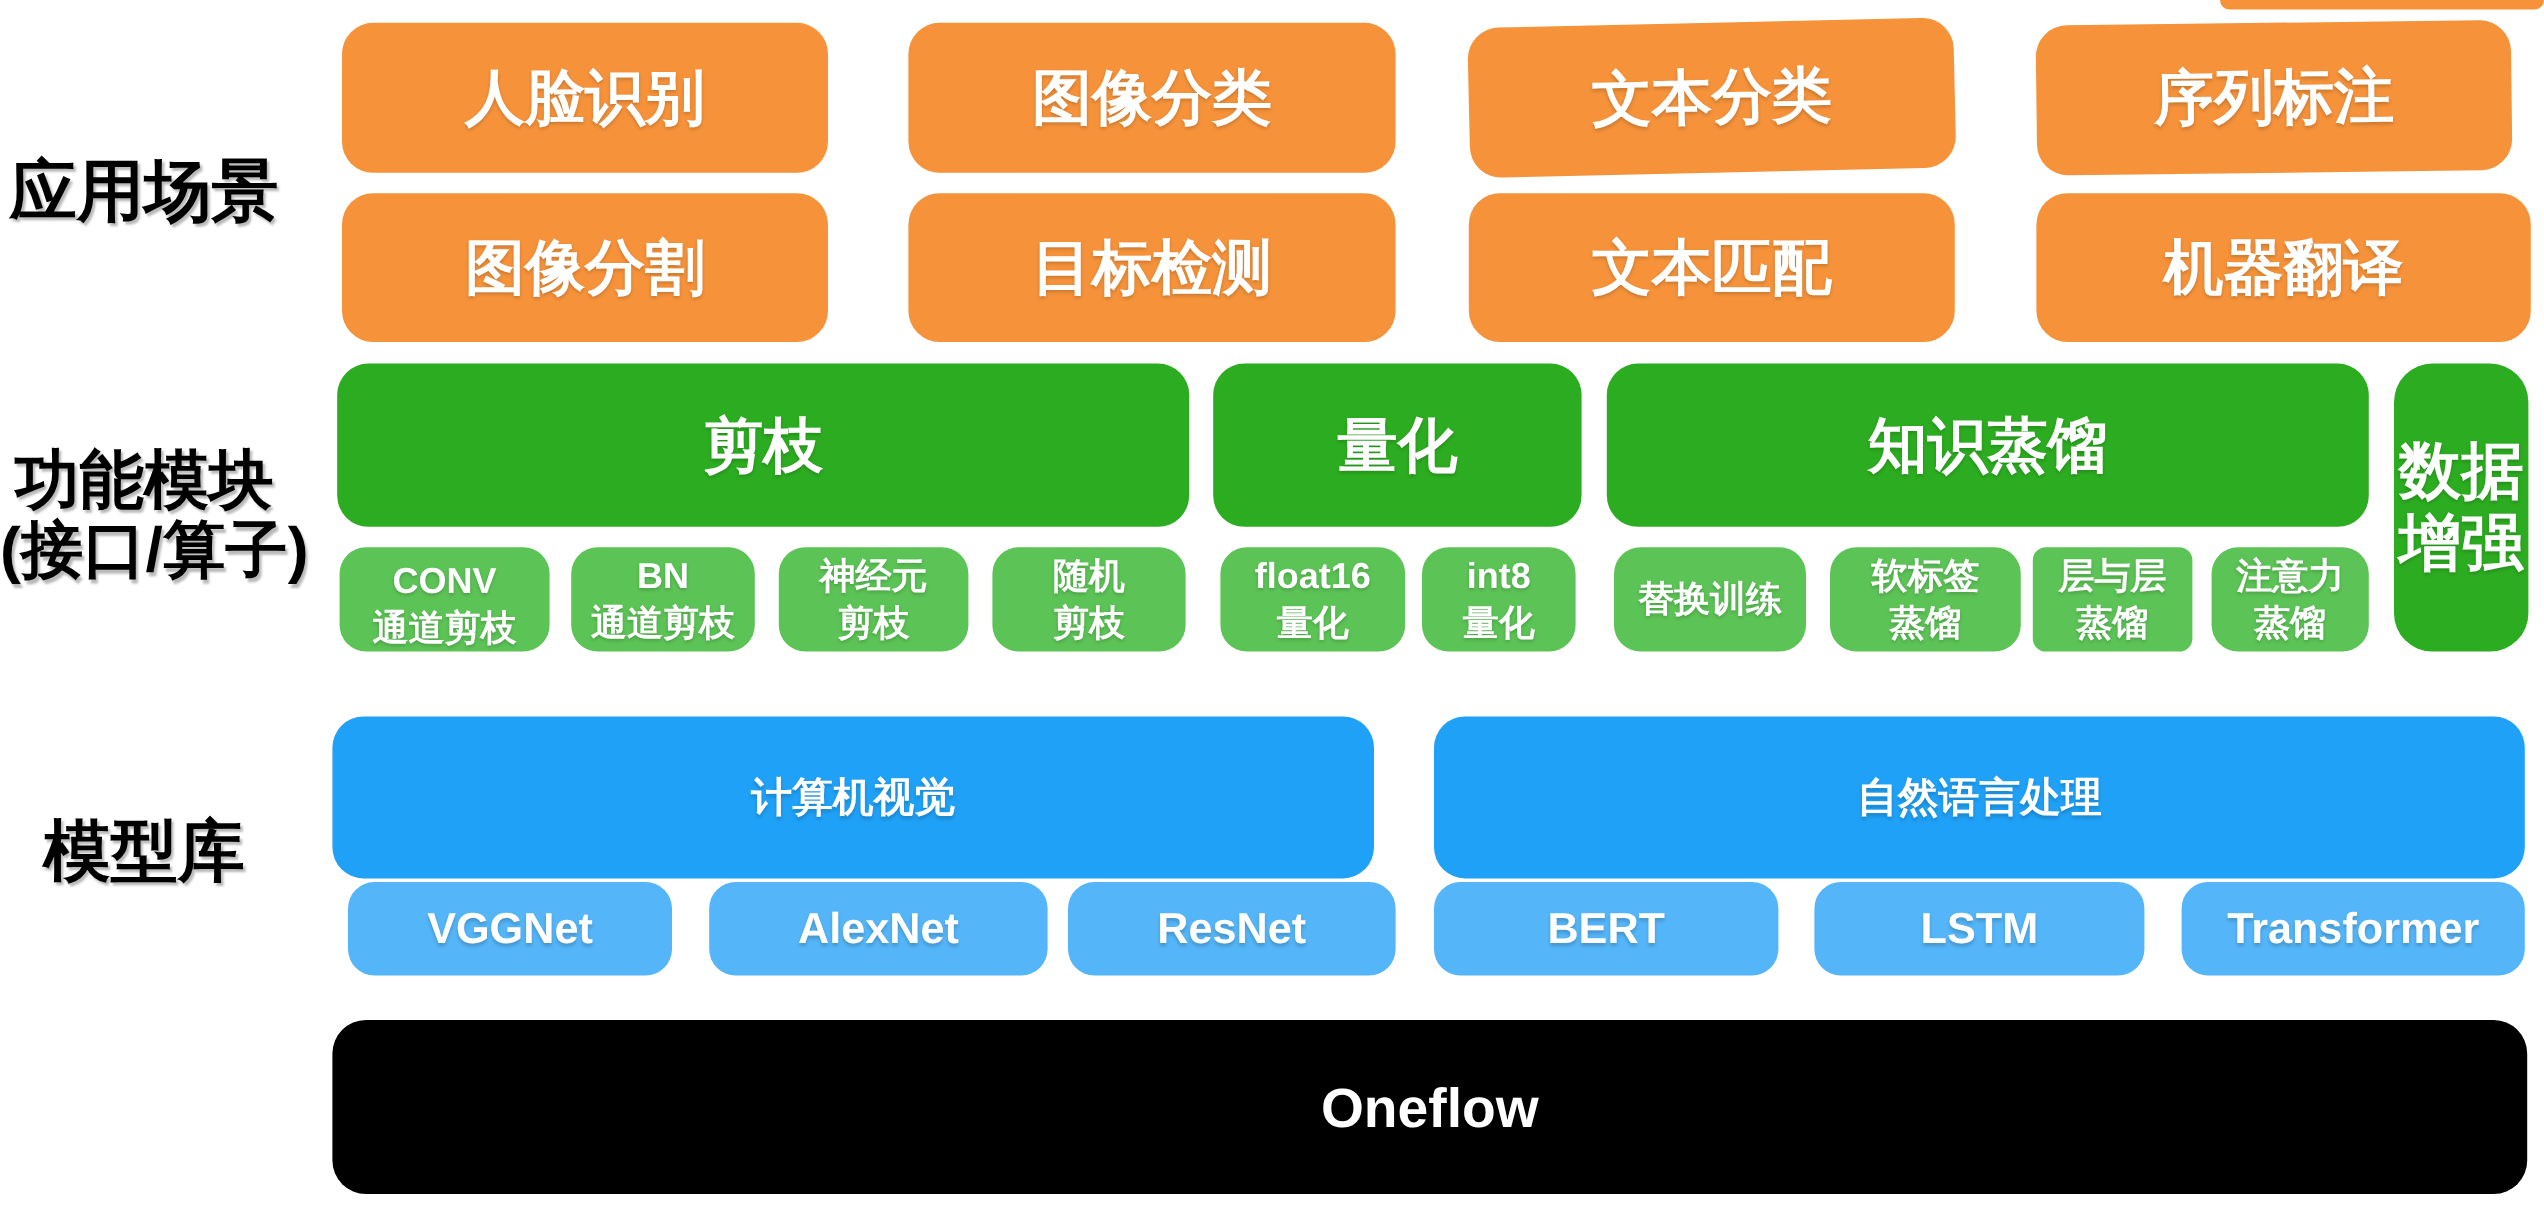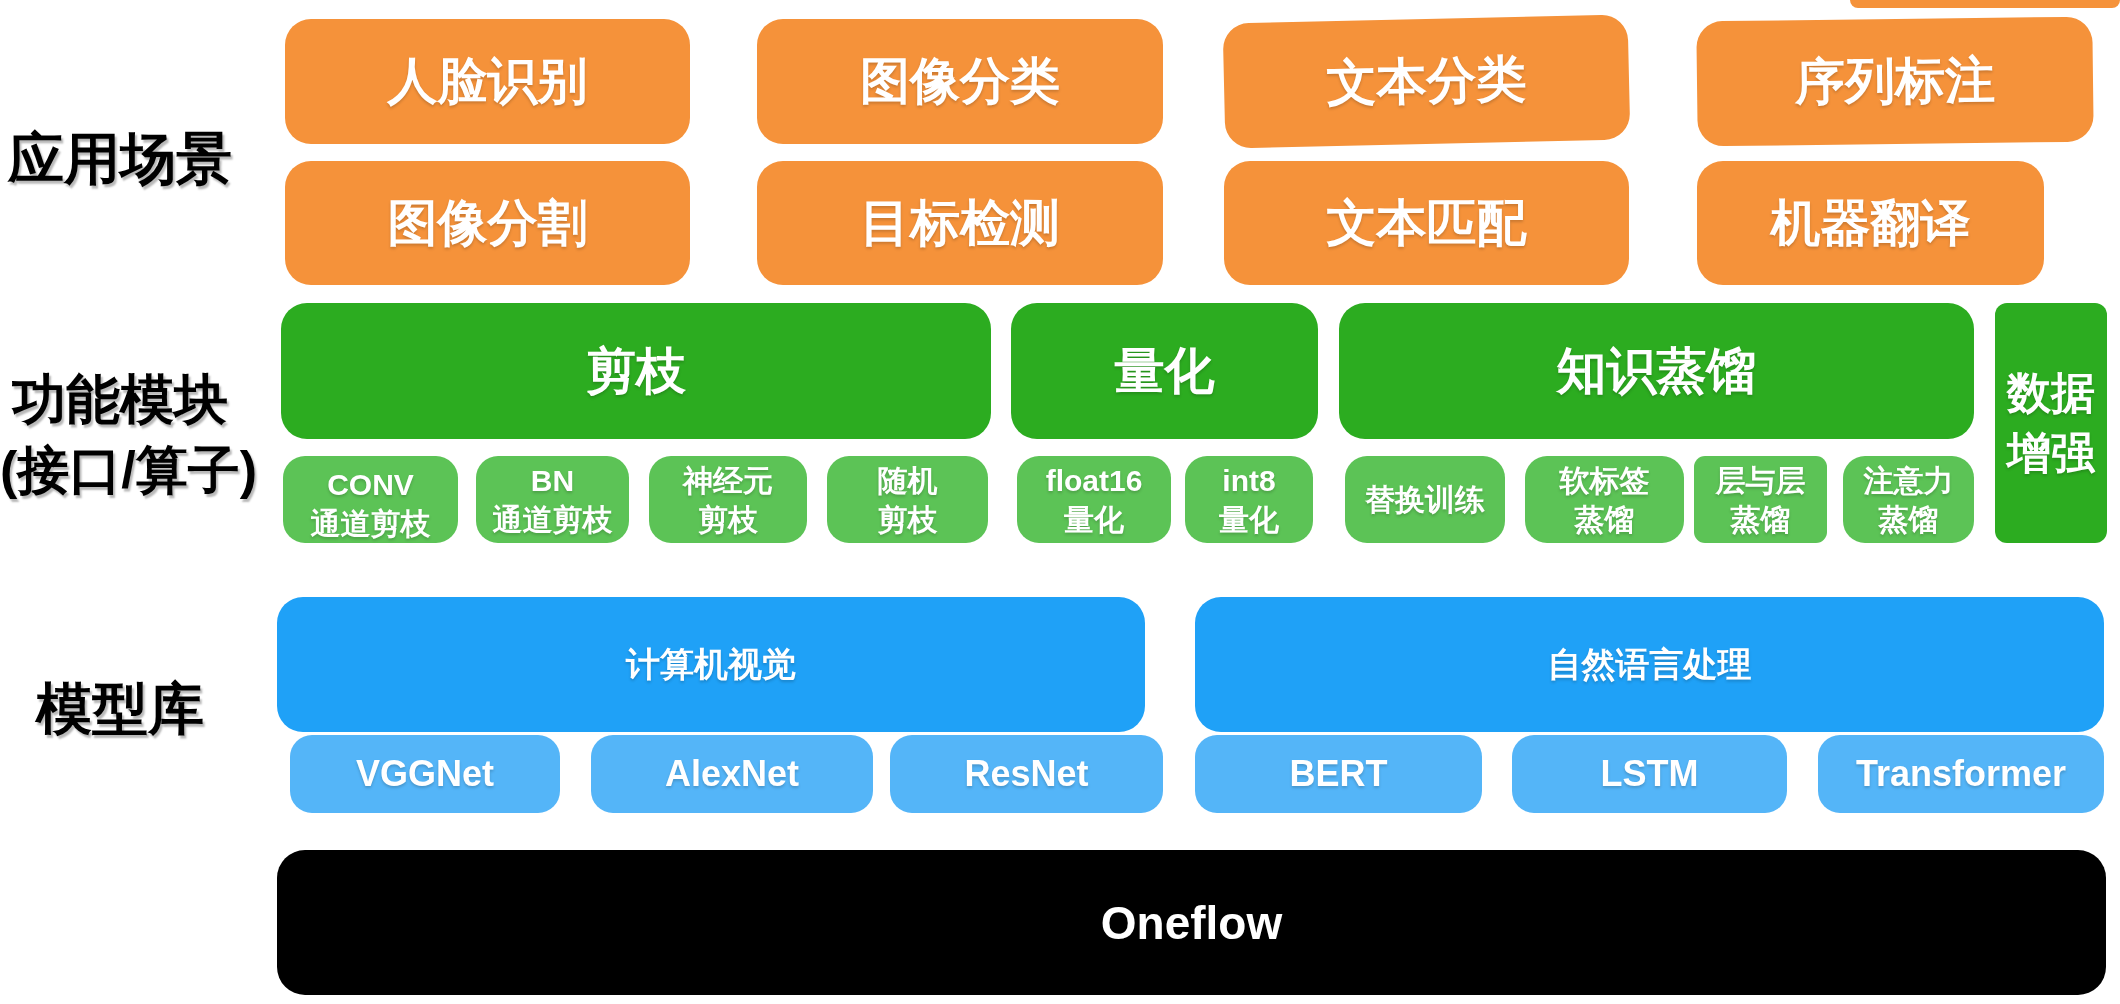--- a/index.html
+++ b/index.html
@@ -41,35 +41,35 @@
     text-align:center;
     text-shadow:2px 3px 2px rgba(0,0,0,0.28);
     white-space:nowrap;
   }
   .sliver{
     position:absolute;
     background:var(--orange);
     border-radius:0 0 8px 8px;
   }
   .dataaug{
-    font-size:44px;
+    font-size:52px;
     line-height:60px;
-    border-radius:12px;
+    border-radius:32px;
   }
 </style>
 </head>
 <body>
 
 <div id="stage">
 
   <div class="sliver" style="left:1850px;top:0;width:270px;height:8px;"></div>
 
   <div class="band-label" style="left:8px;top:122px;width:214px;font-size:56px;">应用场景</div>
   <div class="band-label" style="left:0px;top:364px;width:240px;font-size:54px;">功能模块</div>
-  <div class="band-label" style="left:0px;top:436px;width:240px;font-size:52px;">(接口/算子)</div>
+  <div class="band-label" style="left:0px;top:424px;width:240px;font-size:52px;">(接口/算子)</div>
   <div class="band-label" style="left:30px;top:672px;width:180px;font-size:56px;">模型库</div>
 
   <div class="box orange row1" style="left:285px;width:405px;">
     <span>人脸识别</span>
   </div>
   <div class="box orange row1" style="left:757px;width:406px;">
     <span>图像分类</span>
   </div>
   <div class="box orange row1" style="left:1224px;width:405px;transform:rotate(-1.3deg);">
     <span>文本分类</span>
@@ -80,21 +80,21 @@
 
   <div class="box orange row2" style="left:285px;width:405px;">
     <span>图像分割</span>
   </div>
   <div class="box orange row2" style="left:757px;width:406px;">
     <span>目标检测</span>
   </div>
   <div class="box orange row2" style="left:1224px;width:405px;">
     <span>文本匹配</span>
   </div>
-  <div class="box orange row2" style="left:1697px;width:347px;">
+  <div class="box orange row2" style="left:1697px;width:412px;">
     <span>机器翻译</span>
   </div>
 
   <div class="box green-b gtitle" style="left:281px;width:710px;">
     <span>剪枝</span>
   </div>
   <div class="box green-b gtitle" style="left:1011px;width:307px;">
     <span>量化</span>
   </div>
   <div class="box green-b gtitle" style="left:1339px;width:635px;">

